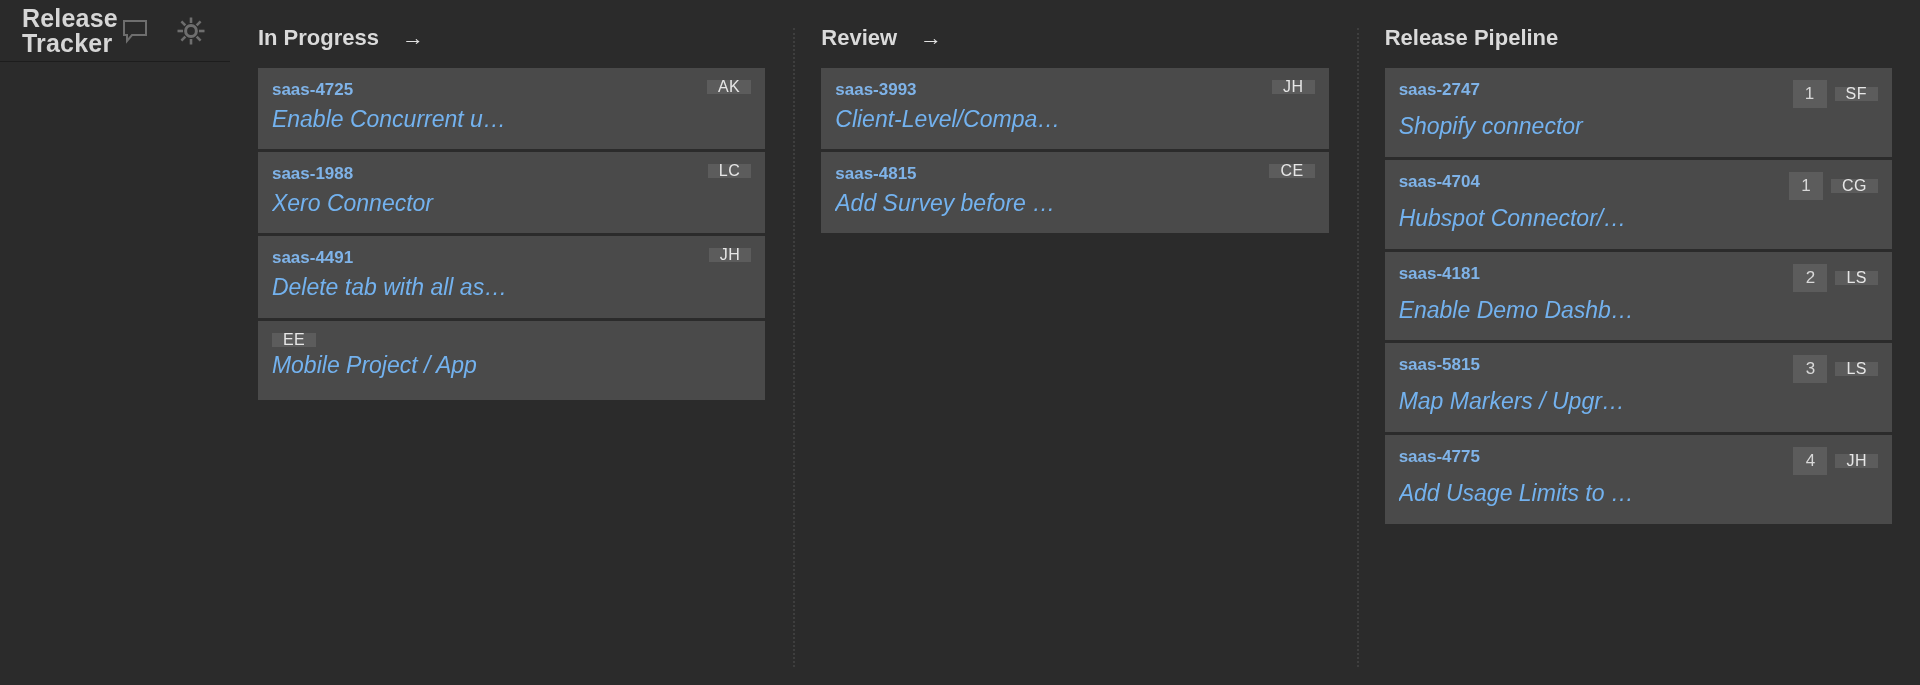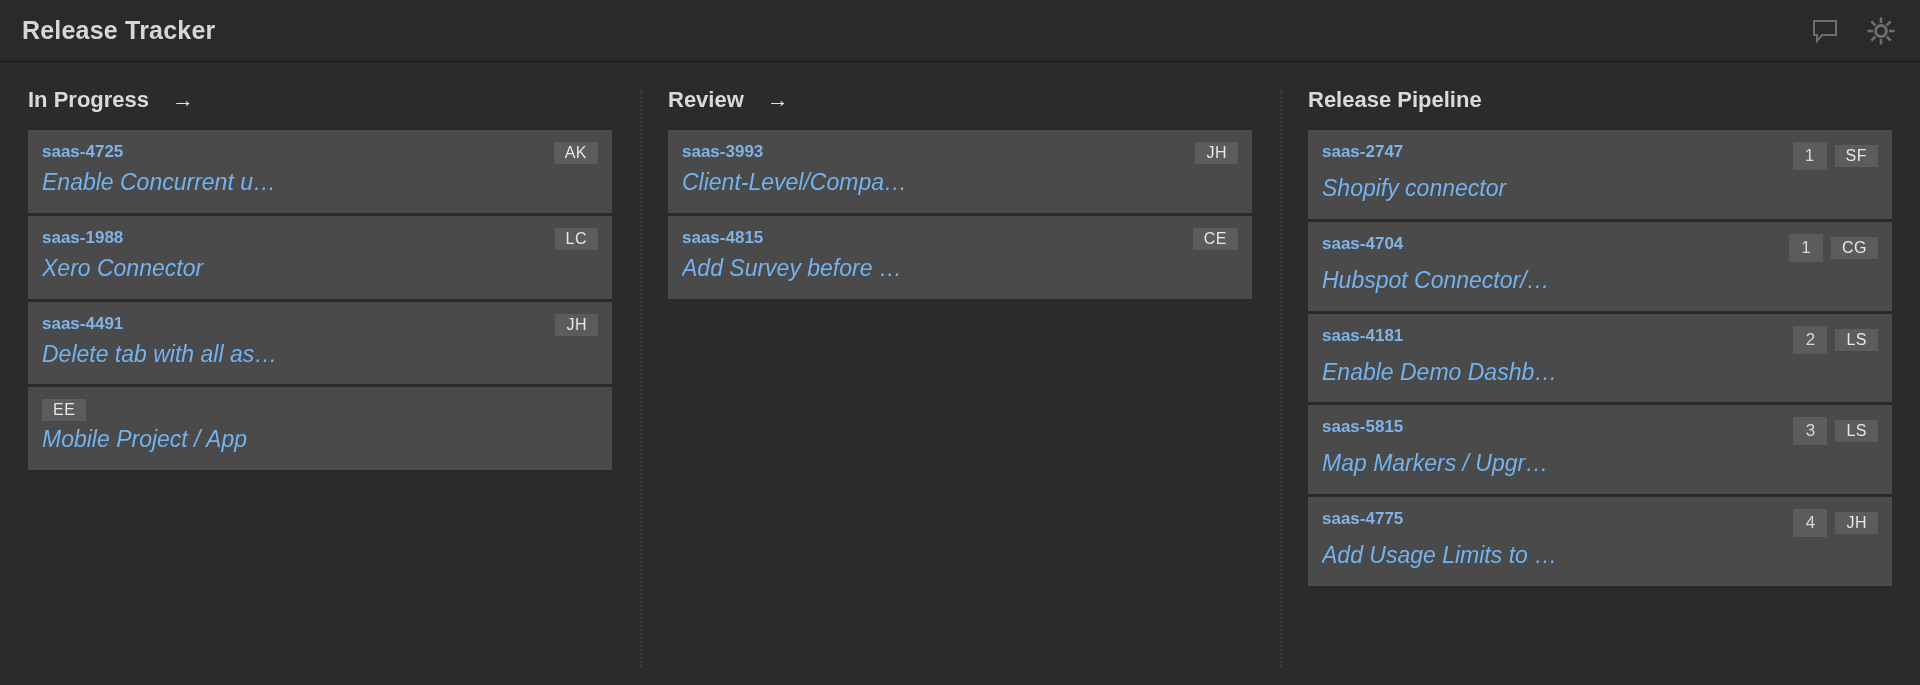--- a/index.html
+++ b/index.html
@@ -13,21 +13,21 @@
   body {
     background: #2b2b2b;
     font-family: "Liberation Sans", sans-serif;
     color: #cfcfcf;
   }
 
   .app {
     width: 1920px;
     height: 685px;
     display: flex;
-    flex-direction: column;
+    flex-direction: row;
     background: #2b2b2b;
   }
 
   
   .titlebar {
     height: 62px;
     flex: 0 0 62px;
     background: #2a2a2a;
     border-bottom: 1px solid #1d1d1d;
     display: flex;
@@ -149,21 +149,21 @@
     color: #d8d8d8;
     font-size: 17px;
     display: flex;
     align-items: center;
     justify-content: center;
     padding: 0 6px;
   }
 
   .avatar {
     min-width: 40px;
-    height: 22px;
+    height: 14px;
     background: #5c5c5c;
     color: #e6e6e6;
     font-size: 16px;
     font-weight: normal;
     display: flex;
     align-items: center;
     justify-content: center;
     padding: 0 11px;
     letter-spacing: 0.5px;
   }

